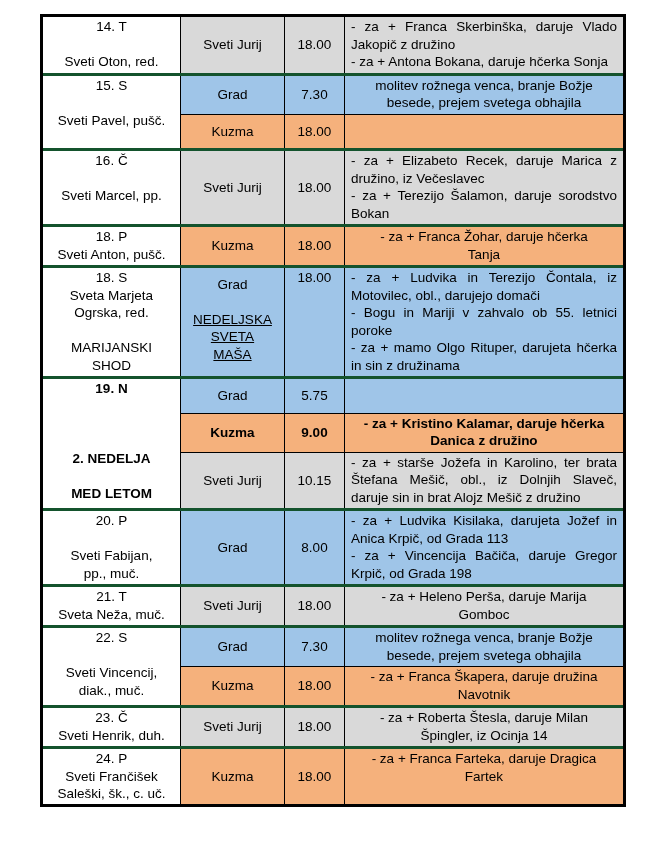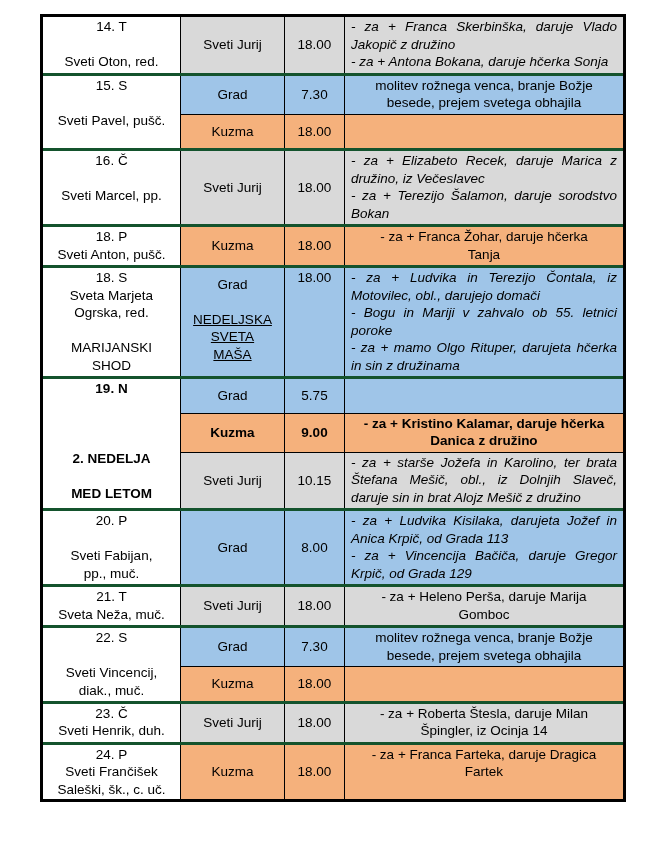--- a/index.html
+++ b/index.html
@@ -59,21 +59,21 @@
     align-items: center;
     justify-content: center;
     padding: 1px 2px;
   }
   .c4 {
     flex: 1 1 auto;
     padding: 1px 6px 2px 6px;
     white-space: pre-line;
     text-align: center;
   }
-  .c4.just { text-align: justify; font-style: italic; }
+  .c4.just { text-align: justify; }
   .bg-gray   { background: #d9d9d9; }
   .bg-blue   { background: #9fc5e8; }
   .bg-orange { background: #f5b17c; }
   .bold { font-weight: bold; }
   .v-top .c2 { justify-content: flex-start; }
   .v-top .c3 { align-items: flex-start; }
   .min34 { min-height: 34px; }
   .mass-note { text-decoration: underline; margin-top: 17px; }
 </style>
 </head>
@@ -194,21 +194,21 @@
     <div class="group">
       <div class="c1">20. P
 
 Sveti Fabijan,
 pp., muč.</div>
       <div class="rows">
         <div class="subrow bg-blue">
           <div class="c2">Grad</div>
           <div class="c3">8.00</div>
           <div class="c4 just">- za + Ludvika Kisilaka, darujeta Jožef in Anica Krpič, od Grada 113
-- za + Vincencija Bačiča, daruje Gregor Krpič, od Grada 129</div>
+- za + Vincencija Bačiča, daruje Gregor Krpič, od Grada 198</div>
         </div>
       </div>
     </div>
 
     <div class="group">
       <div class="c1">21. T
 Sveta Neža, muč.</div>
       <div class="rows">
         <div class="subrow bg-gray">
           <div class="c2">Sveti Jurij</div>
@@ -227,20 +227,22 @@
       <div class="rows">
         <div class="subrow bg-blue">
           <div class="c2">Grad</div>
           <div class="c3">7.30</div>
           <div class="c4">molitev rožnega venca, branje Božje
 besede, prejem svetega obhajila</div>
         </div>
         <div class="subrow bg-orange">
           <div class="c2">Kuzma</div>
           <div class="c3">18.00</div>
+          <div class="c4">- za + Franca Škapera, daruje družina
+Navotnik</div>
         </div>
       </div>
     </div>
 
     <div class="group">
       <div class="c1">23. Č
 Sveti Henrik, duh.</div>
       <div class="rows">
         <div class="subrow bg-gray">
           <div class="c2">Sveti Jurij</div>

